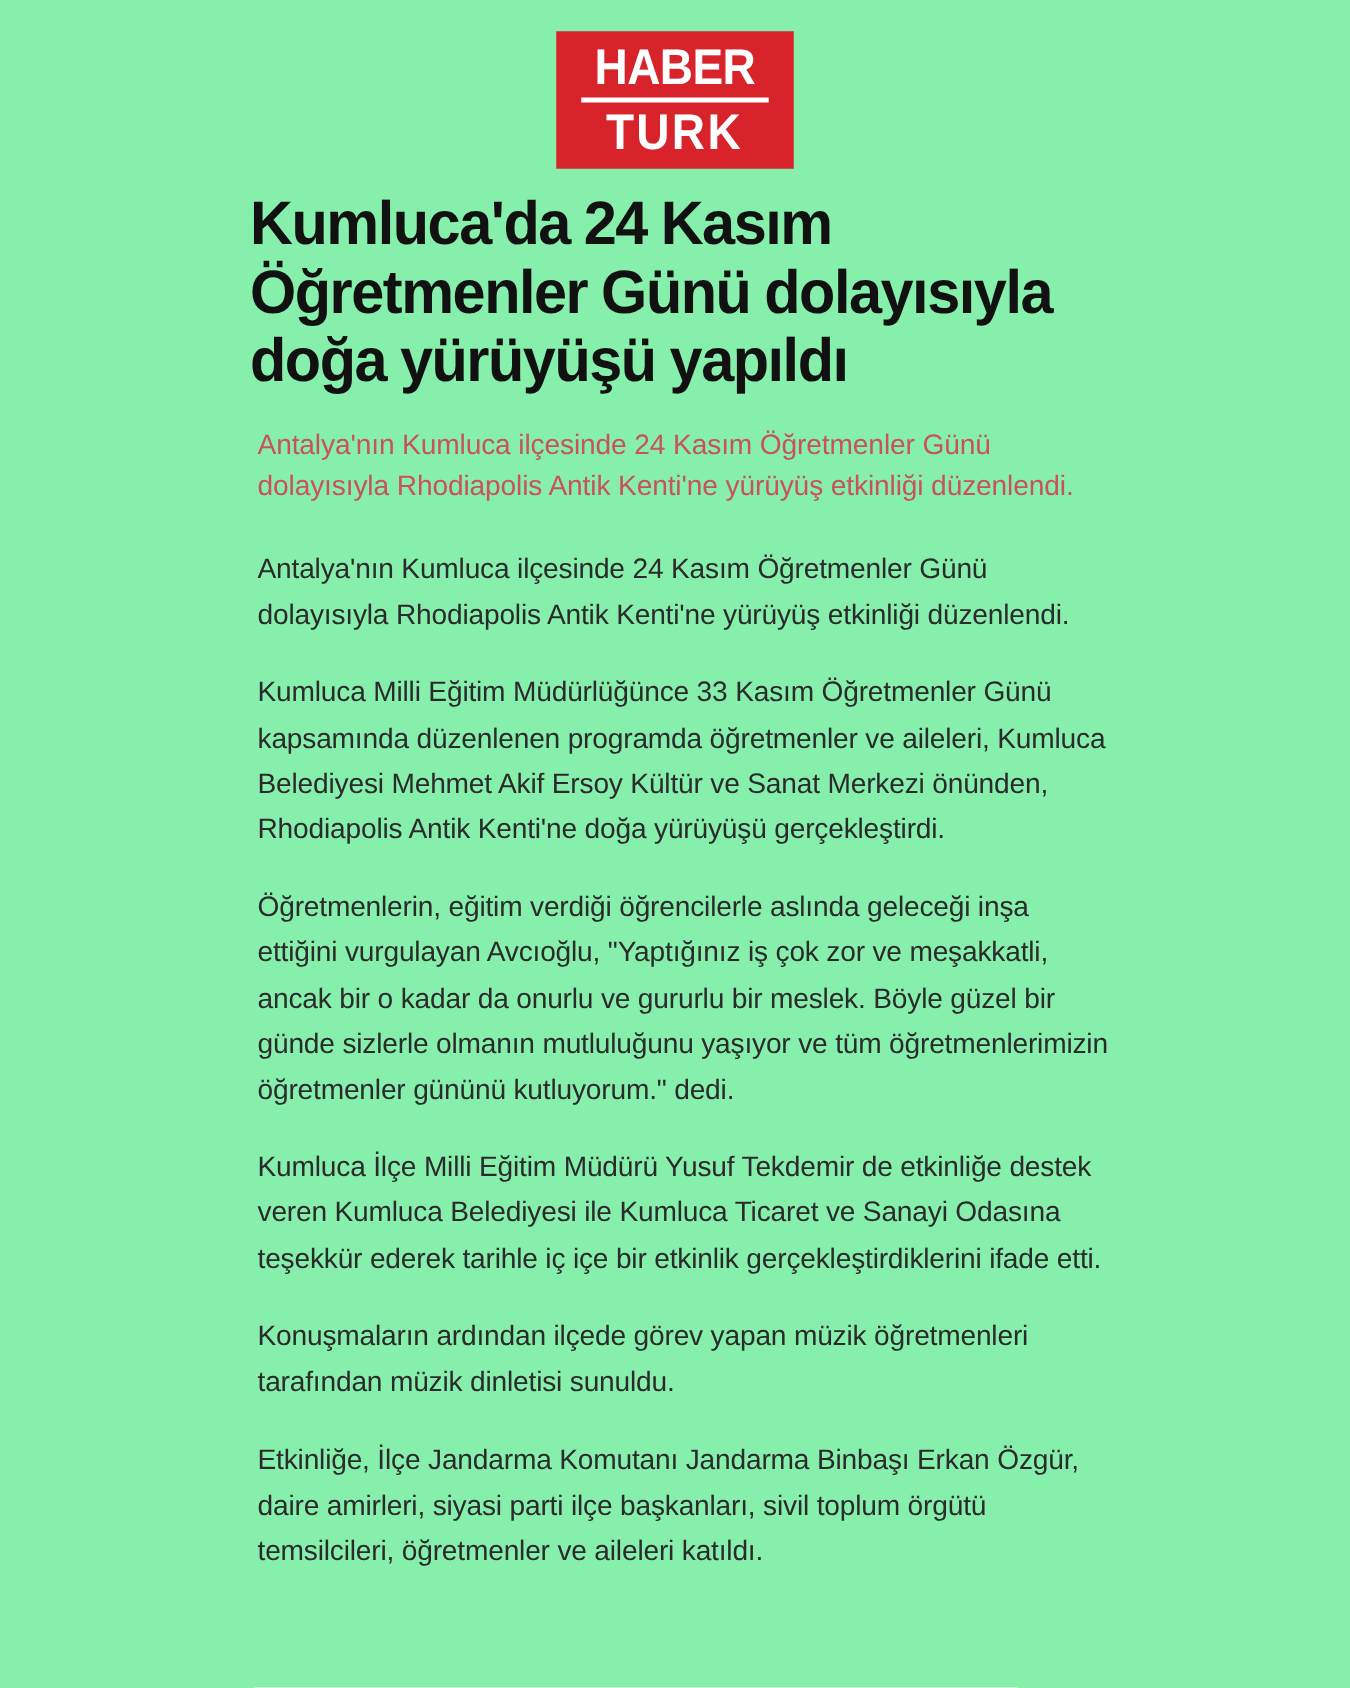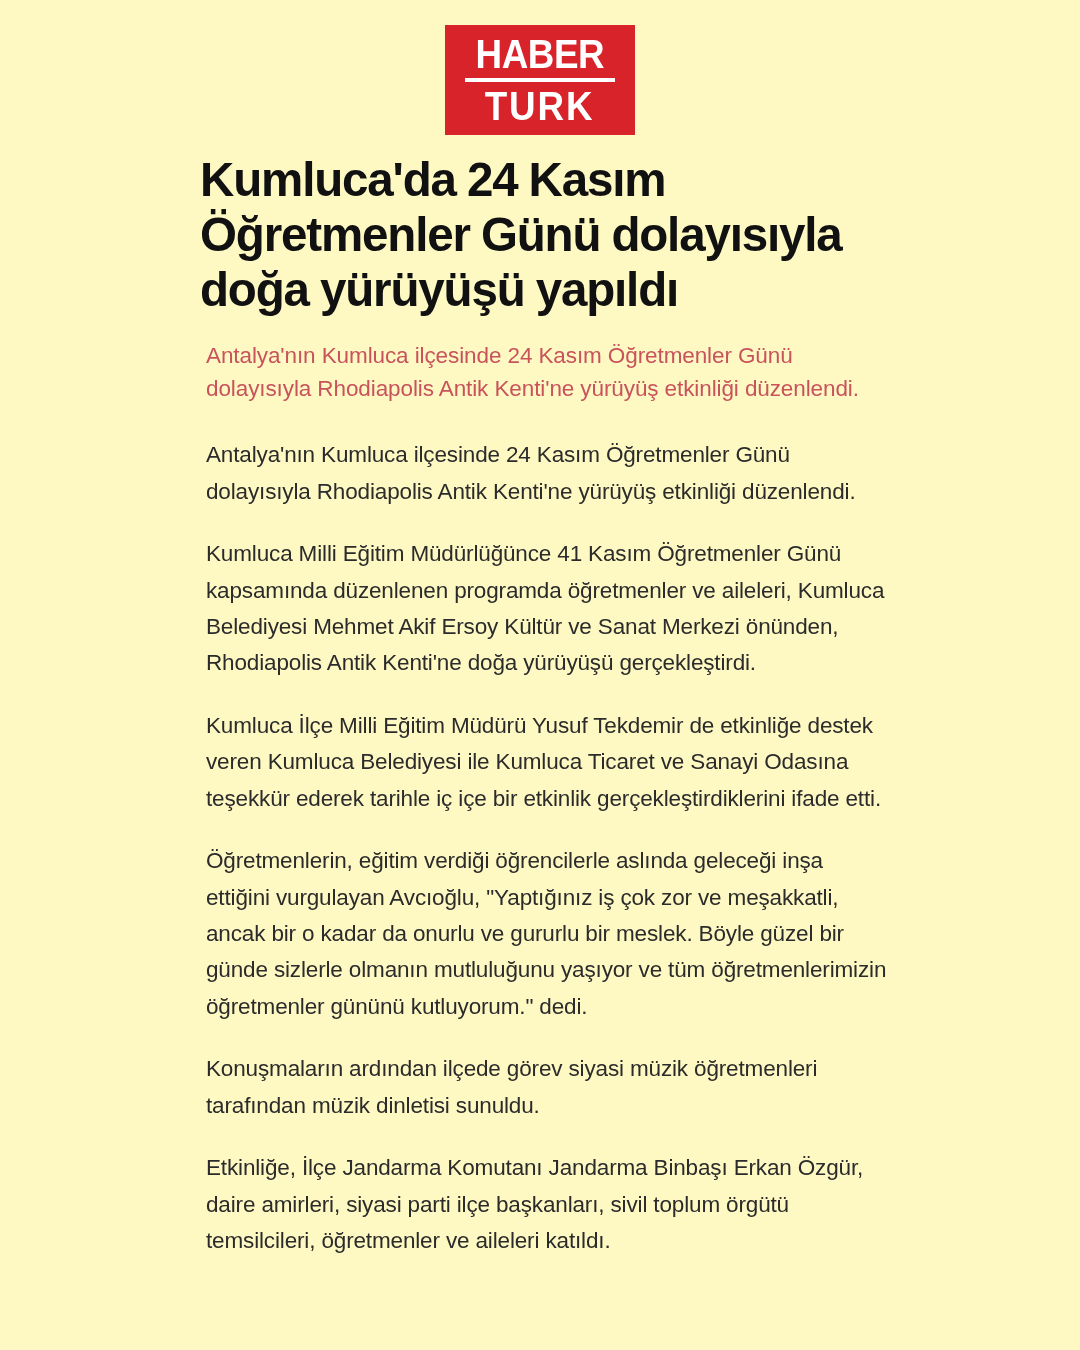--- a/index.html
+++ b/index.html
@@ -11,21 +11,21 @@
     width: 1080px;
     height: 1350px;
     font-family: "Liberation Sans", "DejaVu Sans", sans-serif;
     overflow: hidden;
     position: relative;
   }
 
   .page {
     width: 1080px;
     height: 1350px;
-    background: #fef9c3;
+    background: #86efac;
     box-sizing: border-box;
     position: relative;
   }
 
   
   .logo-wrap {
     position: absolute;
     left: 0;
     top: 25px;
     width: 1080px;
@@ -122,22 +122,22 @@
   </div>
 
   <div class="content">
 
     <h1 class="headline">Kumluca'da 24 Kasım Öğretmenler Günü dolayısıyla doğa yürüyüşü yapıldı</h1>
 
     <p class="standfirst">Antalya'nın Kumluca ilçesinde 24 Kasım Öğretmenler Günü dolayısıyla Rhodiapolis Antik Kenti'ne yürüyüş etkinliği düzenlendi.</p>
 
     <div class="body-copy">
       <p>Antalya'nın Kumluca ilçesinde 24 Kasım Öğretmenler Günü dolayısıyla Rhodiapolis Antik Kenti'ne yürüyüş etkinliği düzenlendi.</p>
-      <p>Kumluca Milli Eğitim Müdürlüğünce 41 Kasım Öğretmenler Günü kapsamında düzenlenen programda öğretmenler ve aileleri, Kumluca Belediyesi Mehmet Akif Ersoy Kültür ve Sanat Merkezi önünden, Rhodiapolis Antik Kenti'ne doğa yürüyüşü gerçekleştirdi.</p>
+      <p>Kumluca Milli Eğitim Müdürlüğünce 33 Kasım Öğretmenler Günü kapsamında düzenlenen programda öğretmenler ve aileleri, Kumluca Belediyesi Mehmet Akif Ersoy Kültür ve Sanat Merkezi önünden, Rhodiapolis Antik Kenti'ne doğa yürüyüşü gerçekleştirdi.</p>
+      <p>Öğretmenlerin, eğitim verdiği öğrencilerle aslında geleceği inşa ettiğini vurgulayan Avcıoğlu, "Yaptığınız iş çok zor ve meşakkatli, ancak bir o kadar da onurlu ve gururlu bir meslek. Böyle güzel bir günde sizlerle olmanın mutluluğunu yaşıyor ve tüm öğretmenlerimizin öğretmenler gününü kutluyorum." dedi.</p>
       <p>Kumluca İlçe Milli Eğitim Müdürü Yusuf Tekdemir de etkinliğe destek veren Kumluca Belediyesi ile Kumluca Ticaret ve Sanayi Odasına teşekkür ederek tarihle iç içe bir etkinlik gerçekleştirdiklerini ifade etti.</p>
-      <p>Öğretmenlerin, eğitim verdiği öğrencilerle aslında geleceği inşa ettiğini vurgulayan Avcıoğlu, "Yaptığınız iş çok zor ve meşakkatli, ancak bir o kadar da onurlu ve gururlu bir meslek. Böyle güzel bir günde sizlerle olmanın mutluluğunu yaşıyor ve tüm öğretmenlerimizin öğretmenler gününü kutluyorum." dedi.</p>
-      <p>Konuşmaların ardından ilçede görev siyasi müzik öğretmenleri tarafından müzik dinletisi sunuldu.</p>
+      <p>Konuşmaların ardından ilçede görev yapan müzik öğretmenleri tarafından müzik dinletisi sunuldu.</p>
       <p>Etkinliğe, İlçe Jandarma Komutanı Jandarma Binbaşı Erkan Özgür, daire amirleri, siyasi parti ilçe başkanları, sivil toplum örgütü temsilcileri, öğretmenler ve aileleri katıldı.</p>
     </div>
 
   </div>
 
 </div>
 
 </body></html>

